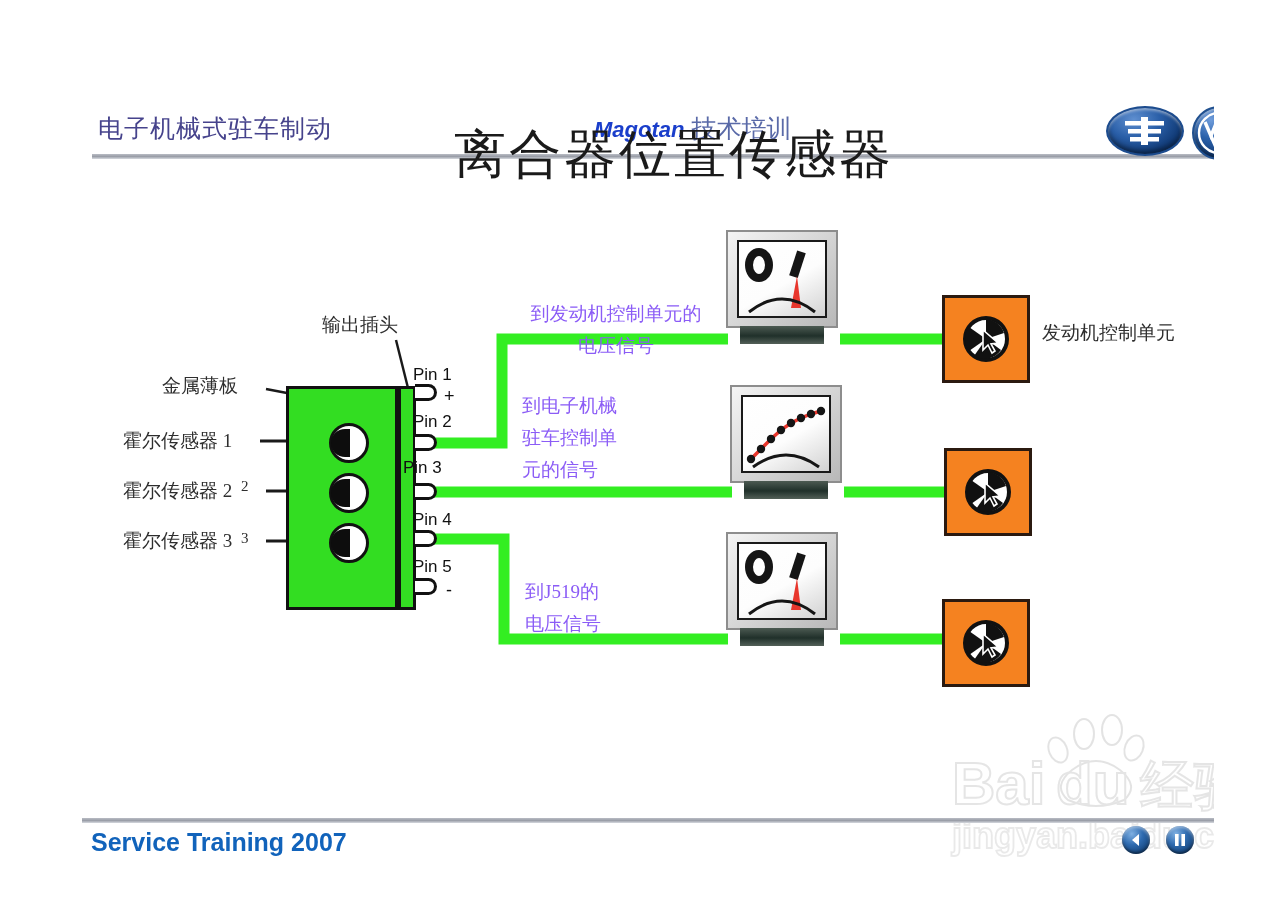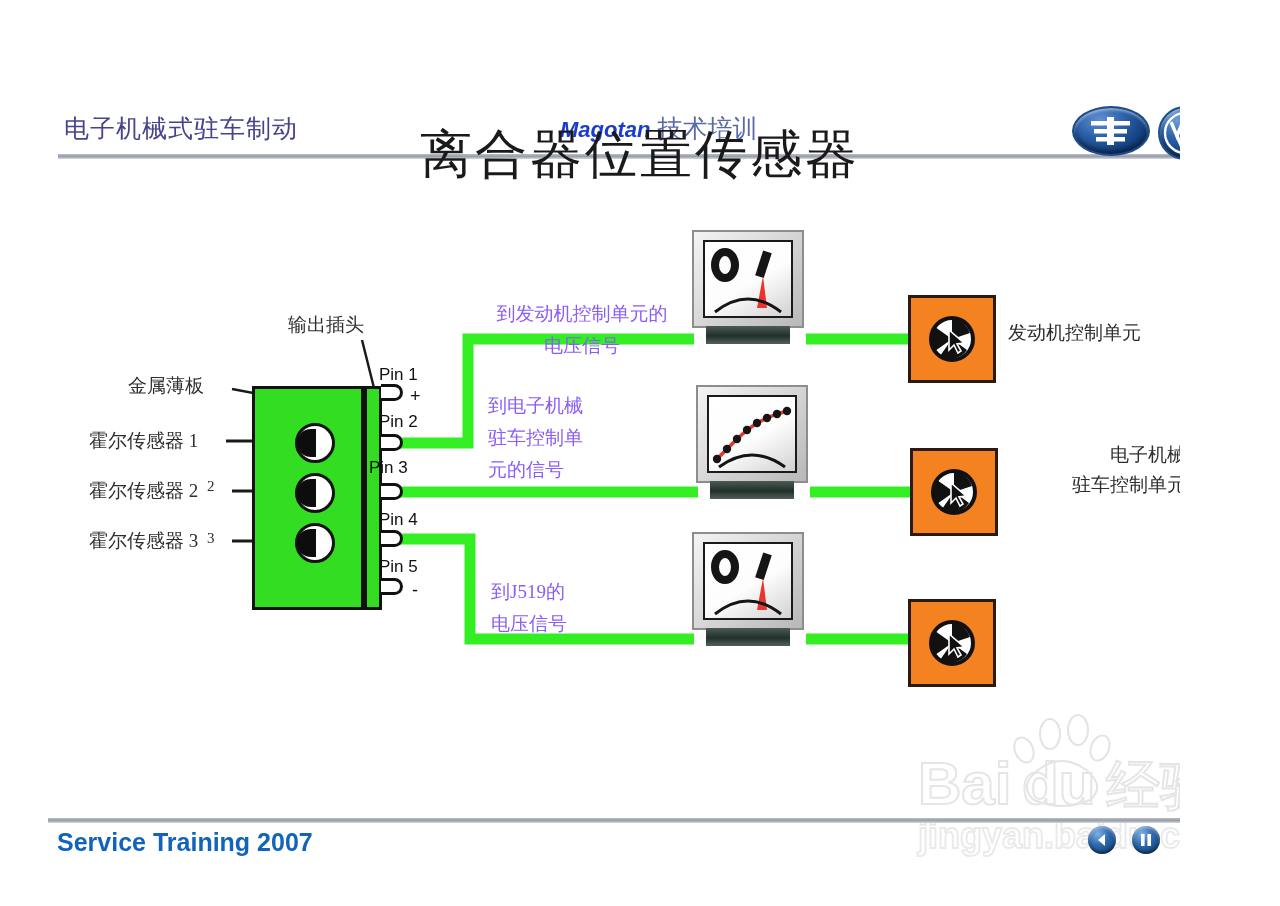--- a/index.html
+++ b/index.html
@@ -9,20 +9,21 @@
   }
   body {
     font-family: "Liberation Sans", "DejaVu Sans", sans-serif;
   }
   #slide {
     position: relative;
     width: 1180px;
     height: 906px;
     background: #ffffff;
     overflow: hidden;
+    margin-left: 34px;
   }
 
   
   #header-band {
     position: absolute;
     left: 0; top: 50px;
     width: 1280px; height: 62px;
   }
   #header-left-title {
     position: absolute;
@@ -454,24 +455,20 @@
 
     <div class="ecu-box" style="left:910px; top:448px;">
       <svg class="ecu-icon" viewBox="0 0 50 50" xmlns="http://www.w3.org/2000/svg">
         <circle cx="25" cy="25" r="21" fill="#ffffff" stroke="#111111" stroke-width="4"></circle>
         <path d="M25 25 L25 5 A20 20 0 0 1 43 19 Z" fill="#111111"></path>
         <path d="M25 25 L8 13 A20 20 0 0 0 8 37 Z" fill="#111111"></path>
         <path d="M25 25 L13 42 A20 20 0 0 0 40 36 Z" fill="#111111"></path>
         <path d="M22 16 L22 36 L27 31 L31 39 L34 37 L30 30 L37 29 Z" fill="#111111" stroke="#ffffff" stroke-width="1.6"></path>
       </svg>
     </div>
-    <div class="ecu-label" style="left:1010px; top:440px; width:176px;">
-      <div>电子机械</div>
-      <div>驻车控制单元</div>
-    </div>
 
     <div class="ecu-box" style="left:908px; top:599px;">
       <svg class="ecu-icon" viewBox="0 0 50 50" xmlns="http://www.w3.org/2000/svg">
         <circle cx="25" cy="25" r="21" fill="#ffffff" stroke="#111111" stroke-width="4"></circle>
         <path d="M25 25 L25 5 A20 20 0 0 1 43 19 Z" fill="#111111"></path>
         <path d="M25 25 L8 13 A20 20 0 0 0 8 37 Z" fill="#111111"></path>
         <path d="M25 25 L13 42 A20 20 0 0 0 40 36 Z" fill="#111111"></path>
         <path d="M22 16 L22 36 L27 31 L31 39 L34 37 L30 30 L37 29 Z" fill="#111111" stroke="#ffffff" stroke-width="1.6"></path>
       </svg>
     </div>

